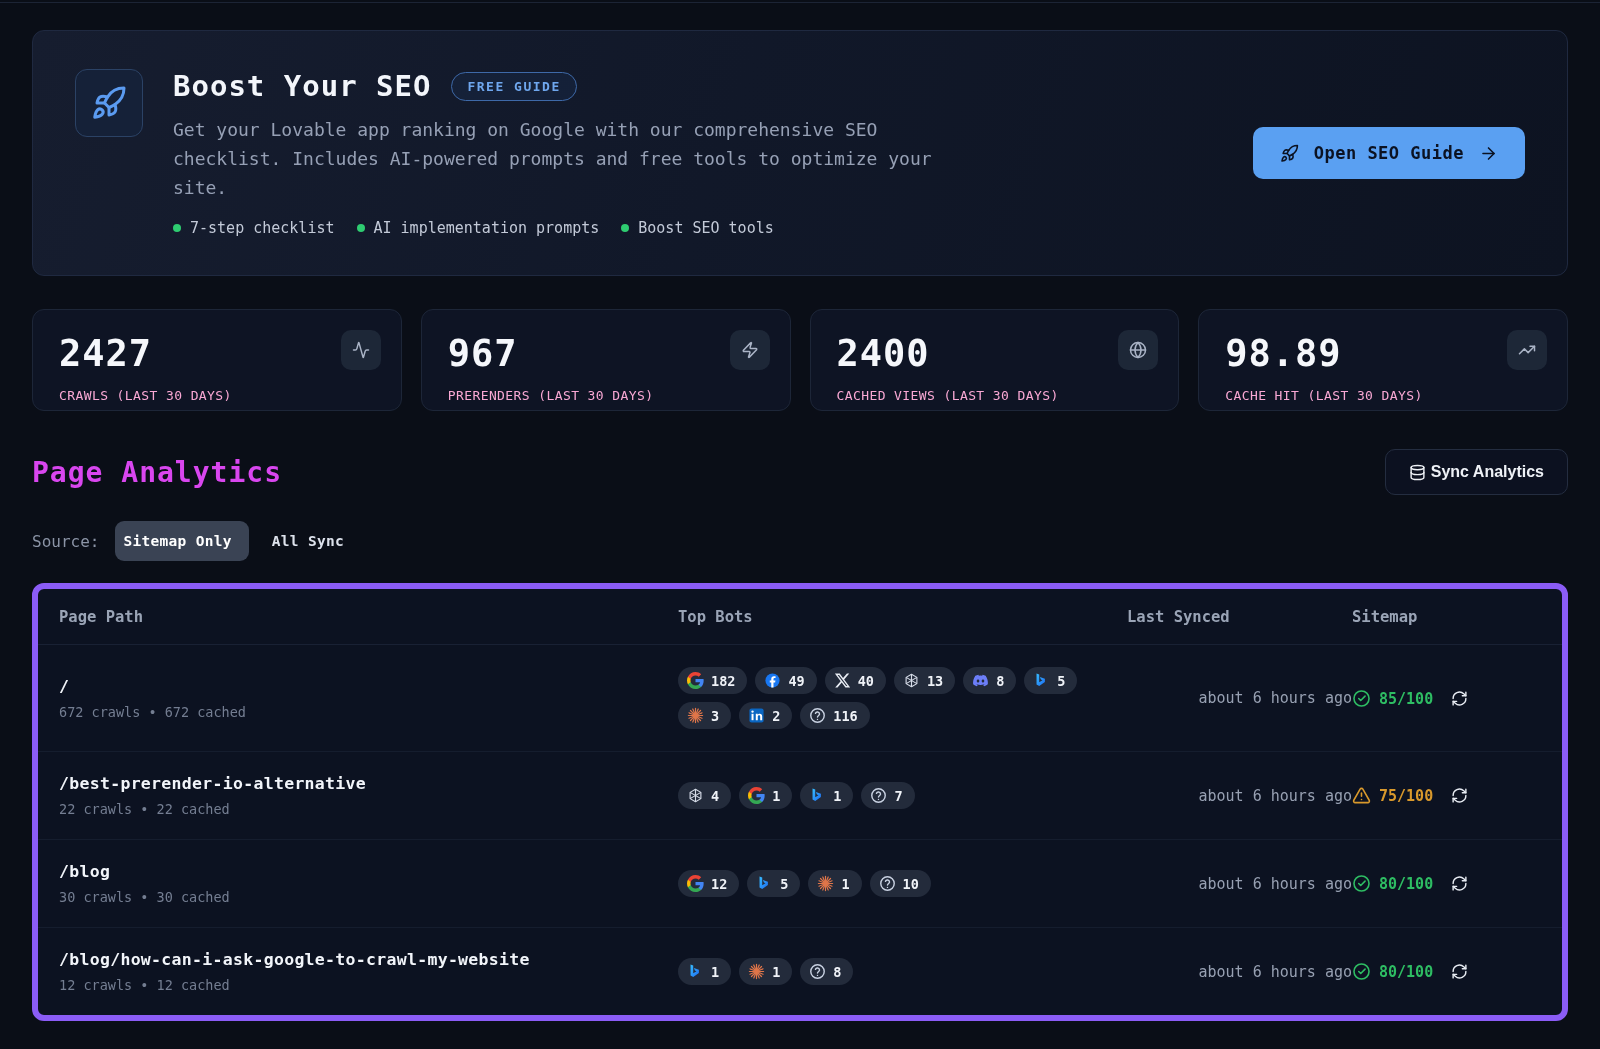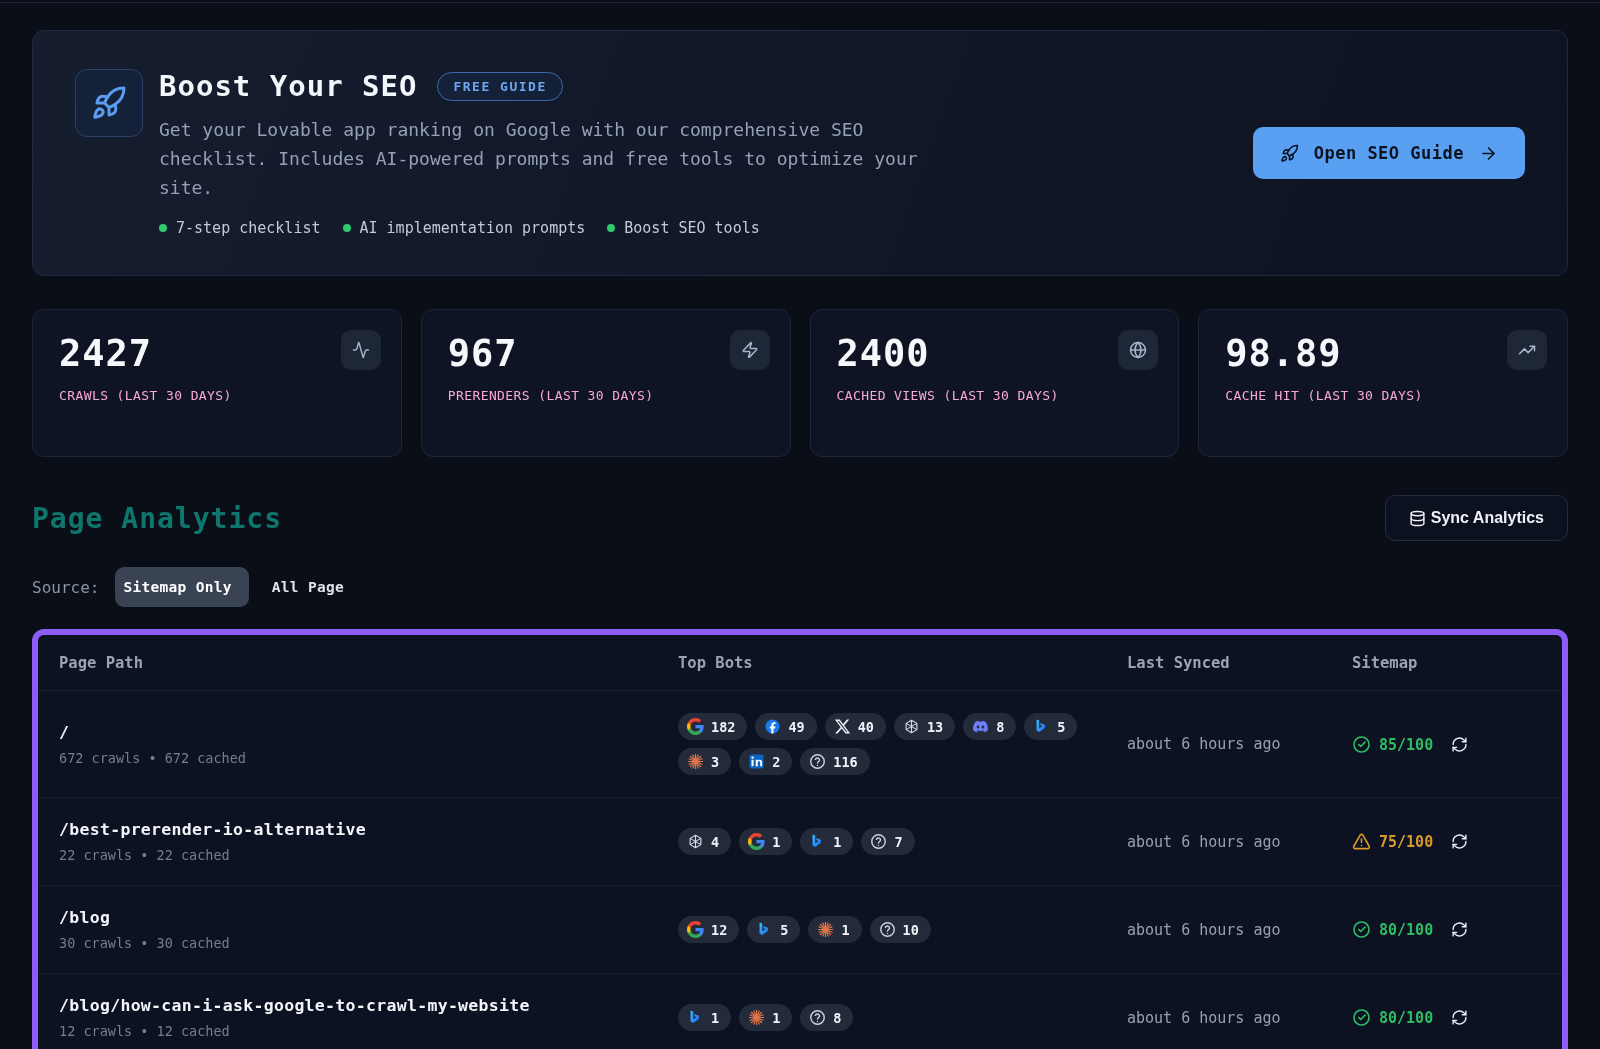--- a/index.html
+++ b/index.html
@@ -10,21 +10,21 @@
     font-family:"DejaVu Sans Mono","Liberation Mono",monospace;
   }
   .topline { height:3px; border-bottom:1px solid #1c2435; }
   .container { padding:0 32px; }
 
   
   .banner {
     margin-top:27px;
     background:linear-gradient(110deg,#161d2f 0%,#111829 45%,#0d1321 100%);
     border:1px solid #1f2940; border-radius:12px;
-    padding:38px 42px; display:flex; gap:16px;
+    padding:38px 42px; display:flex; gap:30px;
   }
   .banner-icon-box {
     width:68px; height:68px; flex:none; border-radius:12px;
     background:#152138; border:1px solid #2b4265; color:#5b9bf0;
     display:flex; align-items:center; justify-content:center;
   }
   .banner-icon-box svg { width:36px; height:36px; }
   .banner-main { flex:1; min-width:0; }
   .banner-title-row { display:flex; align-items:center; gap:20px; }
   .banner-title { font-size:29px; font-weight:bold; letter-spacing:1px; color:#f3f6fb; }
@@ -40,35 +40,35 @@
     align-self:center; flex:none; display:flex; align-items:center; gap:15px;
     background:#5aa0f2; color:#0b1222; border:none; border-radius:10px;
     padding:16px 27px; font-size:17px; font-weight:bold; font-family:inherit;
     letter-spacing:.5px; cursor:pointer;
   }
   .cta svg { width:19px; height:19px; }
 
   
   .stats { display:grid; grid-template-columns:repeat(4,1fr); gap:19px; margin-top:33px; }
   .stat-card {
-    position:relative; height:148px; background:#0e1424;
+    position:relative; height:102px; background:#0e1424;
     border:1px solid #1d2638; border-radius:12px; padding:22px 26px;
   }
   .stat-value { font-size:37px; font-weight:bold; letter-spacing:1px; color:#f5f7fb; }
   .stat-label { margin-top:13px; color:#f9a8d4; font-size:13px; letter-spacing:.4px; }
   .stat-chip {
     position:absolute; top:20px; right:20px; width:40px; height:40px;
     border-radius:10px; background:#1d2737; color:#aab4c6;
     display:flex; align-items:center; justify-content:center;
   }
   .stat-chip svg { width:18px; height:18px; }
 
   
   .analytics-head { display:flex; justify-content:space-between; align-items:center; margin-top:38px; }
-  .page-title { font-size:28px; font-weight:bold; letter-spacing:1px; color:#0f766e; }
+  .page-title { font-size:28px; font-weight:bold; letter-spacing:1px; color:#d946ef; }
   .sync-btn {
     display:flex; align-items:center; gap:5px;
     background:#0c1120; border:1px solid #242d40; color:#eef1f6;
     font-family:"Liberation Sans","DejaVu Sans",sans-serif;
     font-size:16px; font-weight:bold; padding:13px 23px; border-radius:10px; cursor:pointer;
   }
   .sync-btn svg { width:17px; height:17px; }
 
   .source-row { display:flex; align-items:center; gap:16px; margin-top:26px; }
   .source-label { color:#8b94a6; font-size:16px; }
@@ -88,21 +88,21 @@
   .path { font-size:16.5px; font-weight:bold; letter-spacing:.3px; color:#f2f5fa; cursor:pointer; }
   .meta { margin-top:8px; color:#747e92; font-size:13.5px; }
   .bots { display:flex; flex-wrap:wrap; gap:8px; max-width:420px; align-items:center; }
   .badge {
     display:inline-flex; align-items:center; gap:7px;
     background:#232b3b; border-radius:999px; padding:5px 12px 5px 9px;
   }
   .badge .cnt { font-size:13.5px; font-weight:bold; color:#f0f3f8; }
   .bot-ic { width:17px; height:17px; display:flex; }
   .bot-ic svg { width:17px; height:17px; }
-  .synced { color:#97a0b2; font-size:15px; }
+  .synced { color:#97a0b2; font-size:15px;text-align:right; }
   .actions { display:flex; align-items:center; gap:18px; }
   .score { display:flex; align-items:center; gap:8px; font-size:15px; font-weight:bold; cursor:pointer; }
   .score svg { width:19px; height:19px; }
   .score.good { color:#2ebd63;align-items:flex-end; }
   .score.warn { color:#d9992c; }
   .refresh-btn { background:none; border:none; color:#e8ecf3; cursor:pointer; padding:0; display:flex; }
   .refresh-btn svg { width:17px; height:17px; }
 </style>
 </head>
 <body>
@@ -213,21 +213,21 @@
           </svg>
         </span>
       <span>Sync Analytics</span>
     </button>
   </div>
 
   <div class="source-row">
     <span class="source-label">Source:</span>
     <div id="source-toggle" style="display:flex; gap:6px;">
         <button class="source-btn active">Sitemap Only</button>
-        <button class="source-btn">All Page</button>
+        <button class="source-btn">All Sync</button>
       </div>
   </div>
 
   <section class="table">
     <div class="thead" id="thead">
         <div>Page Path</div>
         <div>Top Bots</div>
         <div>Last Synced</div>
         <div>Sitemap</div>
       </div>

